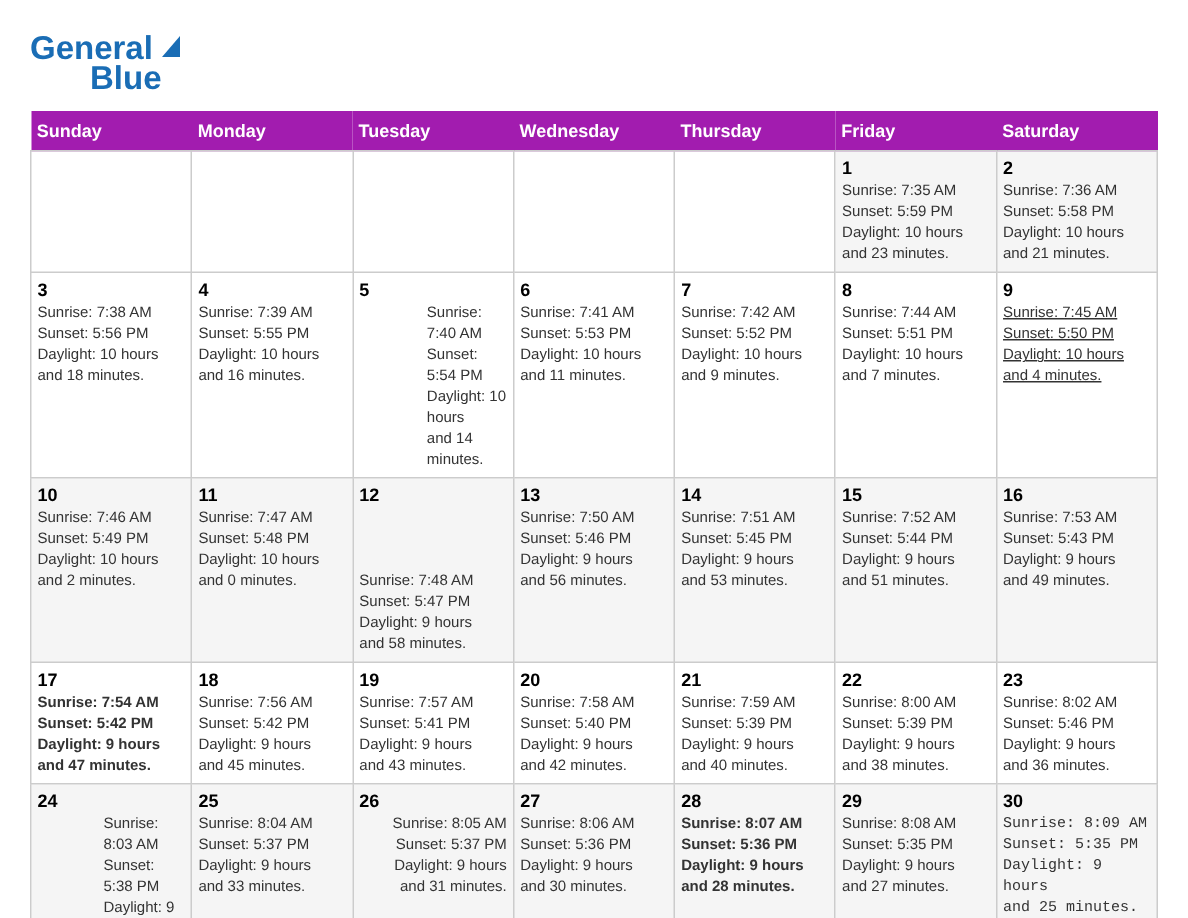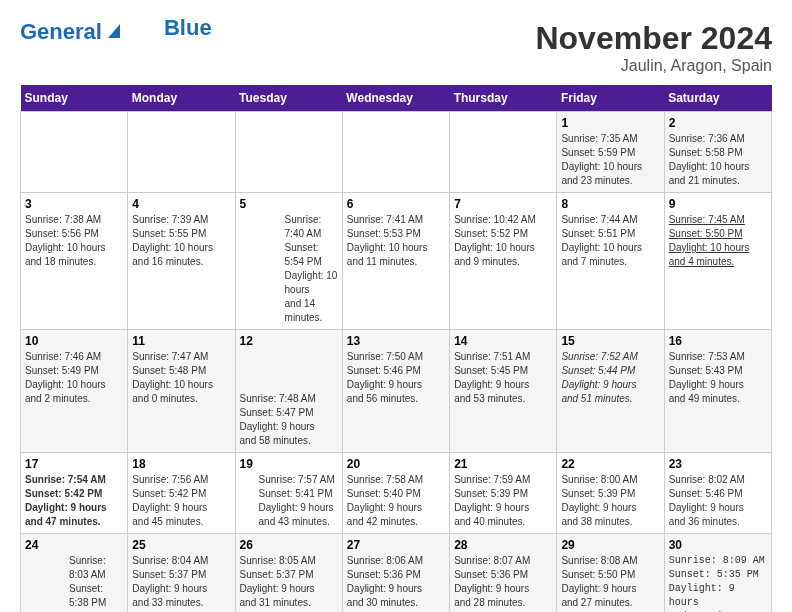--- a/index.html
+++ b/index.html
@@ -40,21 +40,21 @@
     .location {
       font-size: 16px;
       color: #555;
     }
     table {
       width: 100%;
       border-collapse: collapse;
       font-size: 11px;
     }
     thead tr th {
-      background: #4c1d95;
+      background: #a21caf;
       color: #fff;
       padding: 6px 4px;
       text-align: left;
       font-size: 12px;
       font-weight: bold;
     }
     tbody tr td {
       border: 1px solid #ccc;
       vertical-align: top;
       padding: 4px;
@@ -79,35 +79,31 @@
     }
     .empty-cell {
       background: #fff !important;
     }
   </style>
 </head>
 <body>
 
 <div class="header">
   <div class="logo">
-    <div style="display:flex; flex-direction:row; align-items:flex-start;">
+    <div style="display:flex; flex-direction:column; align-items:flex-start;">
       <div style="display:flex; align-items:center;">
         <span class="logo-text">
           <span>General</span>
         </span>
         <svg width="20" height="20" viewBox="0 0 20 20" style="margin-left:2px; margin-top:-4px;">
           <polygon points="4,18 16,18 16,4" fill="#1a6db5"></polygon>
         </svg>
       </div>
       <span class="logo-text" style="color:#1a6db5; margin-top:-4px;margin-left:40px;">Blue</span>
     </div>
-  </div>
-  <div class="title-block">
-    <div class="month-title">November 2024</div>
-    <div class="location">Jaulin, Aragon, Spain</div>
   </div>
 </div>
 
 <table>
   <thead>
     <tr>
     <th>Sunday</th>
         <th>Monday</th>
         <th>Tuesday</th>
         <th>Wednesday</th>
@@ -162,21 +158,21 @@
         </td>
         <td>
           <div class="day-num">6</div>
           <div class="day-info" style="white-space: pre-line;">Sunrise: 7:41 AM
 Sunset: 5:53 PM
 Daylight: 10 hours
 and 11 minutes.</div>
         </td>
         <td>
           <div class="day-num">7</div>
-          <div class="day-info" style="white-space: pre-line;">Sunrise: 10:42 AM
+          <div class="day-info" style="white-space: pre-line;">Sunrise: 7:42 AM
 Sunset: 5:52 PM
 Daylight: 10 hours
 and 9 minutes.</div>
         </td>
         <td>
           <div class="day-num">8</div>
           <div class="day-info" style="white-space: pre-line;">Sunrise: 7:44 AM
 Sunset: 5:51 PM
 Daylight: 10 hours
 and 7 minutes.</div>
@@ -220,21 +216,21 @@
         </td>
         <td>
           <div class="day-num">14</div>
           <div class="day-info" style="white-space: pre-line;">Sunrise: 7:51 AM
 Sunset: 5:45 PM
 Daylight: 9 hours
 and 53 minutes.</div>
         </td>
         <td>
           <div class="day-num">15</div>
-          <div class="day-info" style="white-space: pre-line; font-style: italic;">Sunrise: 7:52 AM
+          <div class="day-info" style="white-space: pre-line;">Sunrise: 7:52 AM
 Sunset: 5:44 PM
 Daylight: 9 hours
 and 51 minutes.</div>
         </td>
         <td>
           <div class="day-num">16</div>
           <div class="day-info" style="white-space: pre-line;">Sunrise: 7:53 AM
 Sunset: 5:43 PM
 Daylight: 9 hours
 and 49 minutes.</div>
@@ -250,21 +246,21 @@
         </td>
         <td>
           <div class="day-num">18</div>
           <div class="day-info" style="white-space: pre-line;">Sunrise: 7:56 AM
 Sunset: 5:42 PM
 Daylight: 9 hours
 and 45 minutes.</div>
         </td>
         <td>
           <div class="day-num">19</div>
-          <div class="day-info" style="white-space: pre-line; margin-left: 19px;">Sunrise: 7:57 AM
+          <div class="day-info" style="white-space: pre-line;">Sunrise: 7:57 AM
 Sunset: 5:41 PM
 Daylight: 9 hours
 and 43 minutes.</div>
         </td>
         <td>
           <div class="day-num">20</div>
           <div class="day-info" style="white-space: pre-line;">Sunrise: 7:58 AM
 Sunset: 5:40 PM
 Daylight: 9 hours
 and 42 minutes.</div>
@@ -301,43 +297,43 @@
         </td>
         <td>
           <div class="day-num">25</div>
           <div class="day-info" style="white-space: pre-line;">Sunrise: 8:04 AM
 Sunset: 5:37 PM
 Daylight: 9 hours
 and 33 minutes.</div>
         </td>
         <td>
           <div class="day-num">26</div>
-          <div class="day-info" style="white-space: pre-line;">Sunrise: 8:05 AM
+          <div class="day-info" style="white-space: pre-line; text-align: right;">Sunrise: 8:05 AM
 Sunset: 5:37 PM
 Daylight: 9 hours
 and 31 minutes.</div>
         </td>
         <td>
           <div class="day-num">27</div>
           <div class="day-info" style="white-space: pre-line;">Sunrise: 8:06 AM
 Sunset: 5:36 PM
 Daylight: 9 hours
 and 30 minutes.</div>
         </td>
         <td>
           <div class="day-num">28</div>
-          <div class="day-info" style="white-space: pre-line;">Sunrise: 8:07 AM
+          <div class="day-info" style="white-space: pre-line; font-weight: bold;">Sunrise: 8:07 AM
 Sunset: 5:36 PM
 Daylight: 9 hours
 and 28 minutes.</div>
         </td>
         <td>
           <div class="day-num">29</div>
           <div class="day-info" style="white-space: pre-line;">Sunrise: 8:08 AM
-Sunset: 5:50 PM
+Sunset: 5:35 PM
 Daylight: 9 hours
 and 27 minutes.</div>
         </td>
         <td>
           <div class="day-num">30</div>
           <div class="day-info" style="white-space: pre-line; font-family: Liberation Mono, monospace;">Sunrise: 8:09 AM
 Sunset: 5:35 PM
 Daylight: 9 hours
 and 25 minutes.</div>
         </td>

